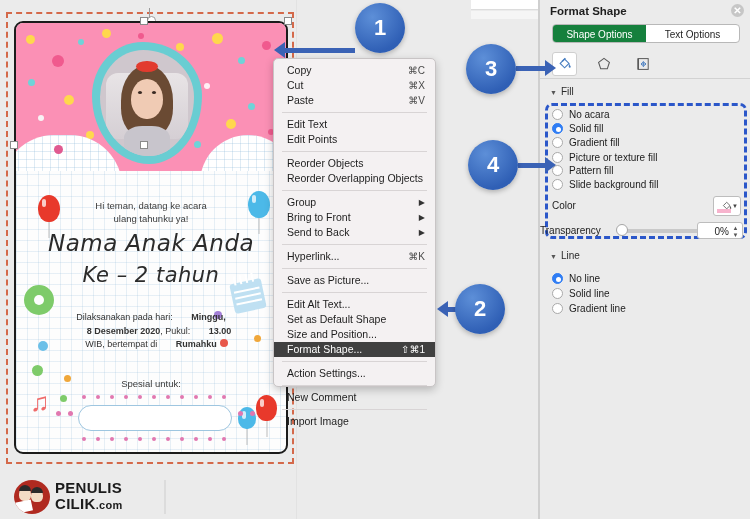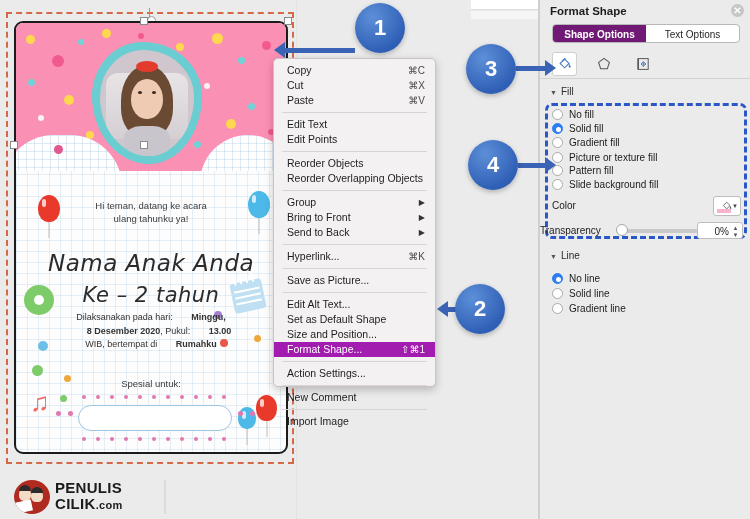--- a/index.html
+++ b/index.html
@@ -122,21 +122,21 @@
 
   
   .greet {
     position: absolute; left: 0; right: 0; top: 176px;
     text-align: center; font-size: 9.5px; color: #3d3d3d; line-height: 13px;
     font-family: "Liberation Sans", sans-serif;
   }
   .title1, .title2 {
     position: absolute; left: 0; right: 0; text-align: center;
     color: #2b2b2b; font-family: "DejaVu Sans", sans-serif;
-    font-size: 23px; font-style: italic; letter-spacing: .5px; margin-top: 20px;
+    font-size: 23px; font-style: italic; letter-spacing: .5px;
   }
   .title1 { top: 207px; }
   .title2 { top: 240px; font-size: 21px; }
   .detail {
     position: absolute; left: 42px; right: 42px; top: 288px;
     text-align: center; font-size: 9px; color: #333; line-height: 13.5px;
   }
   .detail b { font-weight: bold; padding-left: 16px; }
   .spesial {
     position: absolute; left: 0; right: 0; top: 355px;
@@ -189,21 +189,21 @@
     font-size: 10.5px; color: #1d1d1d; padding: 4px 0;
     z-index: 40;
   }
   .ctx-item {
     height: 15px; line-height: 15px; padding: 0 10px 0 13px;
     display: flex; justify-content: space-between; align-items: center;
     white-space: nowrap;
   }
   .ctx-item .kb { color: #4a4a4a; font-size: 10px; }
   .ctx-item .arw { font-size: 8px; color: #333; }
-  .ctx-item.sel { background: #a21caf; color: #fff; gap: 24px; }
+  .ctx-item.sel { background: #404040; color: #fff; gap: 24px; }
   .ctx-item.sel .kb { color: #fff; }
   .ctx-sep { height: 1px; background: #d8d4d5; margin: 4px 8px; }
 
   
   .panel {
     position: absolute; left: 540px; top: 0; width: 210px; height: 519px;
     background: #ebebeb;
   }
   .panel-head {
     position: relative; height: 24px; padding: 5px 10px 0 10px;
@@ -215,21 +215,21 @@
     font-size: 10px; line-height: 13px; text-align: center;
   }
   .seg {
     position: absolute; left: 12px; top: 24px; width: 188px; height: 19px;
     display: flex; border: 1px solid #b8b8b8; border-radius: 4px; overflow: hidden;
     background: #fff;
   }
   .seg div {
     flex: 1; text-align: center; font-size: 10px; line-height: 19px; color: #1f1f1f;
   }
-  .seg div.on { background: #701a75; color: #fff; font-weight: bold; }
+  .seg div.on { background: #15803d; color: #fff; font-weight: normal; }
 
   .icon-row {
     position: absolute; left: 0; top: 50px; width: 210px; height: 29px;
     border-bottom: 1px solid #d2d2d2;
     display: flex; align-items: center; padding-left: 12px; gap: 14px;
   }
   .iconbtn {
     width: 25px; height: 24px; display: flex; align-items: center; justify-content: center;
     border-radius: 3px;
   }
@@ -595,21 +595,21 @@
 
     <div class="sect-head" style="top:248px;">
       <span class="tri">▼</span><span>Line</span>
     </div>
   </div>
 
   <div class="fill-box"></div>
 
   <div class="radio-row" style="top:107px;">
     <span class="rad"></span>
-    <span>No fill</span>
+    <span>No acara</span>
   </div>
   <div class="radio-row" style="top:121px;">
     <span class="rad on"></span>
     <span>Solid fill</span>
   </div>
   <div class="radio-row" style="top:135px;">
     <span class="rad"></span>
     <span>Gradient fill</span>
   </div>
   <div class="radio-row" style="top:149px;align-items:flex-end;">

